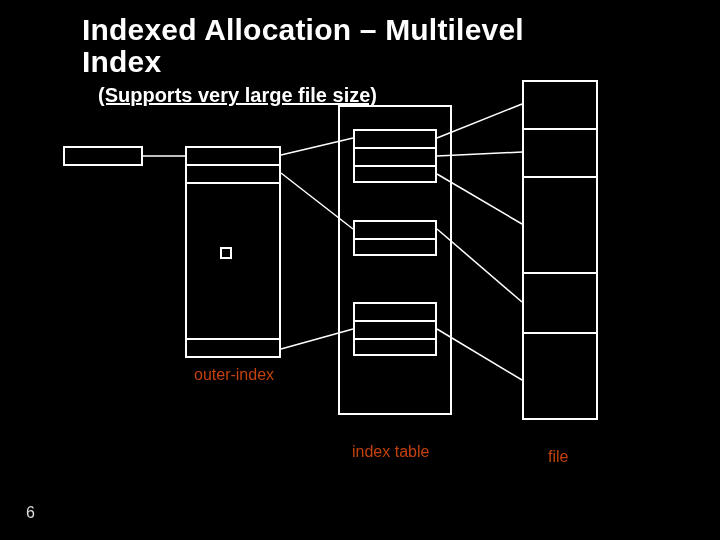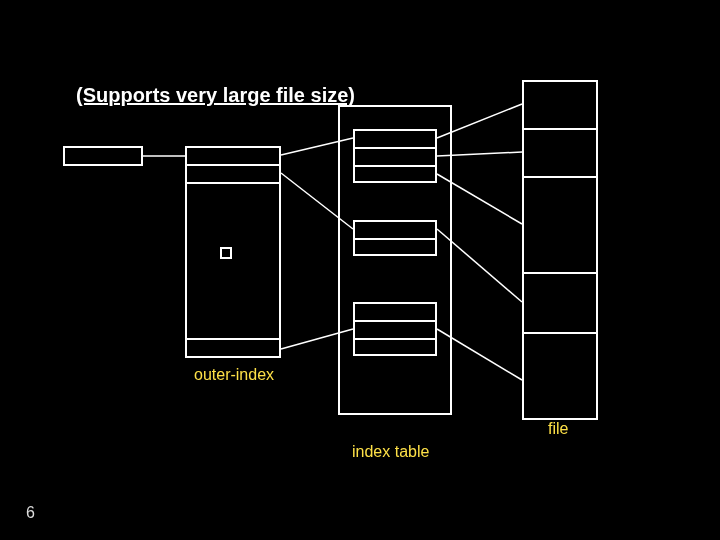--- a/index.html
+++ b/index.html
@@ -1,33 +1,37 @@
 <!DOCTYPE html>
 <html><head>
 <meta charset="utf-8">
 <style>
   * { box-sizing: border-box; margin: 0; padding: 0; }
   html, body { width: 720px; height: 540px; background: #000; color: #fff; font-family: Arial, Helvetica, sans-serif; overflow: hidden; }
   .slide { position: relative; width: 720px; height: 540px; }
   .title { position: absolute; left: 82px; top: 14px; font-size: 30px; font-weight: bold; line-height: 1.05; letter-spacing: 0.2px; }
-  .subtitle { position: absolute; left: 76px; top: 84px; font-size: 20px; font-weight: bold; text-decoration: underline; }
+  .subtitle { position: absolute; left: 98px; top: 84px; font-size: 20px; font-weight: bold; text-decoration: underline; }
   .page-num { position: absolute; left: 26px; bottom: 18px; font-size: 16px; color: #ddd; }
   .box { position: absolute; border: 2px solid #fff; background: transparent; }
   .cell { border-bottom: 2px solid #fff; height: 18px; }
   .cell:last-child { border-bottom: none; }
   .tiny { position: absolute; border: 2px solid #fff; width: 12px; height: 12px; }
-  .label { position: absolute; font-size: 16px; color: #fde047; }
+  .label { position: absolute; font-size: 16px; color: #c2410c; }
   svg.lines { position: absolute; left: 0; top: 0; width: 720px; height: 540px; pointer-events: none; }
   svg.lines line { stroke: #fff; stroke-width: 1.5; }
 </style>
 </head>
 <body>
 
 <div class="slide">
 
+  <div class="title">
+    <span>Indexed Allocation – Multilevel</span><br>
+    <span>Index</span>
+  </div>
 
   <div class="subtitle">(Supports very large file size)</div>
 
   <div class="box" style="left:63px; top:146px; width:80px; height:20px;"></div>
 
   <div class="box" style="left:185px; top:146px; width:96px; height:212px;">
     <div class="cell"></div>
     <div class="cell"></div>
     <div style="height:138px;"></div>
     <div class="cell"></div>
@@ -58,21 +62,21 @@
   <div class="box" style="left:522px; top:80px; width:76px; height:340px;">
     <div style="height:48px; border-bottom:2px solid #fff;"></div>
     <div style="height:48px; border-bottom:2px solid #fff;"></div>
     <div style="height:96px; border-bottom:2px solid #fff;"></div>
     <div style="height:60px; border-bottom:2px solid #fff;"></div>
     <div></div>
   </div>
 
   <div class="label" style="left:194px; top:366px;">outer-index</div>
   <div class="label" style="left:352px; top:443px;">index table</div>
-  <div class="label" style="left:548px; top:420px;">file</div>
+  <div class="label" style="left:548px; top:448px;">file</div>
 
   <div class="page-num">6</div>
 
   <svg class="lines">
 
     <line x1="143" y1="156" x2="185" y2="156"></line>
 
     <line x1="281" y1="155" x2="353" y2="138"></line>
     <line x1="281" y1="173" x2="353" y2="229"></line>
     <line x1="281" y1="349" x2="353" y2="329"></line>

